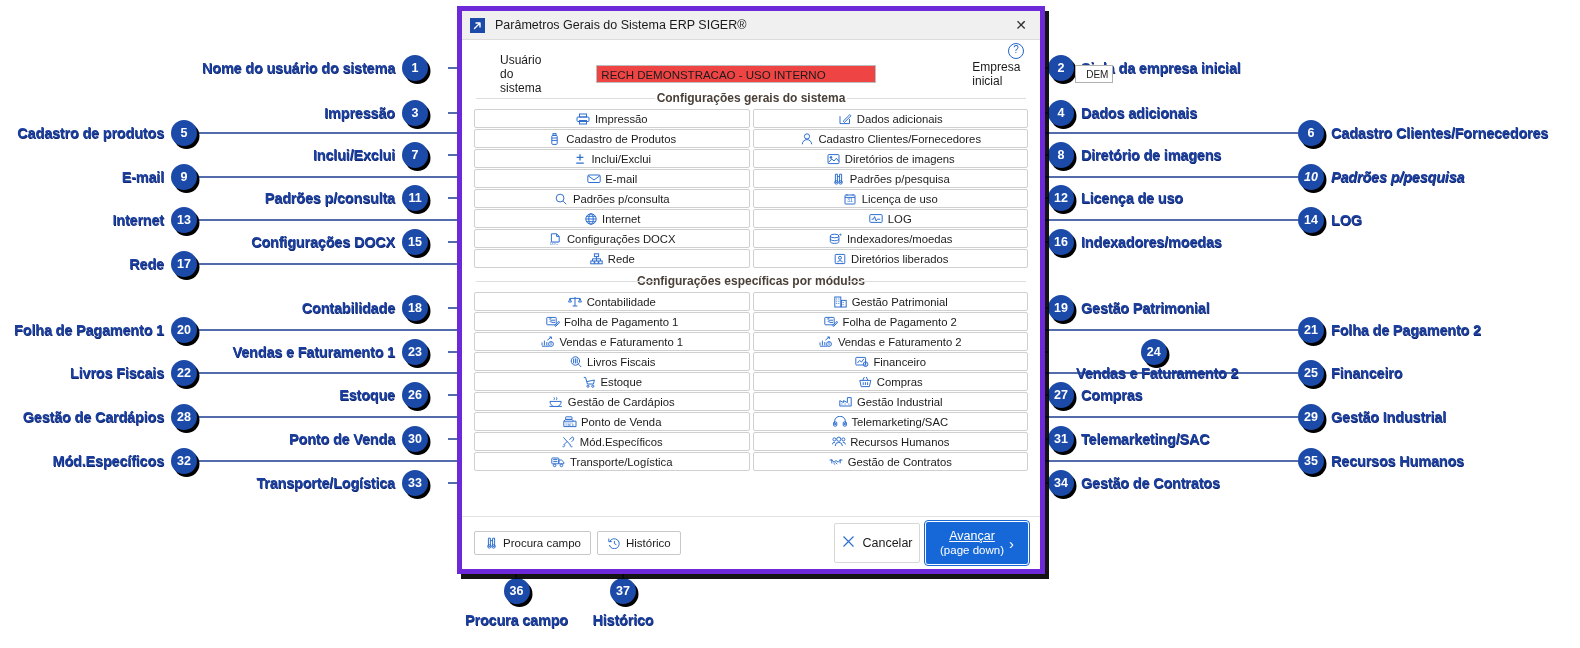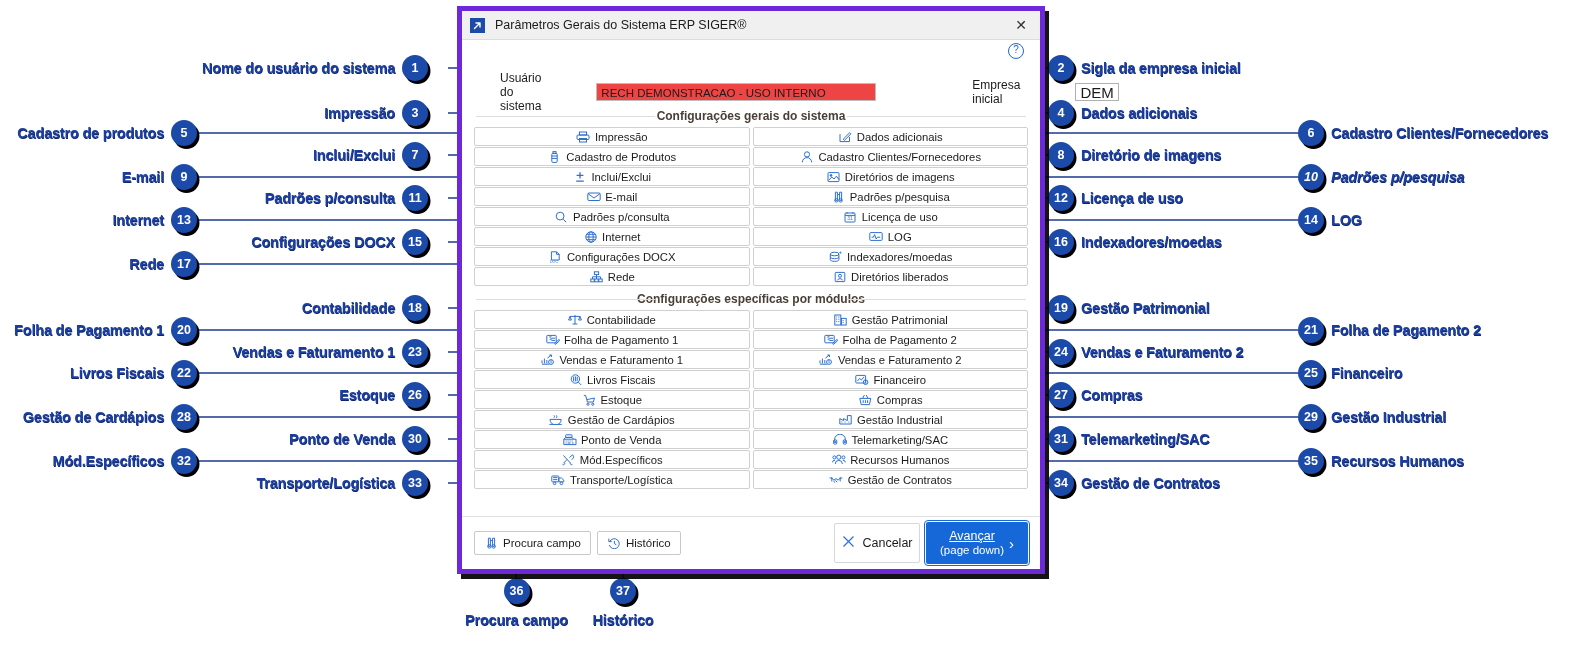--- a/index.html
+++ b/index.html
@@ -66,35 +66,35 @@
     width:26px;height:22px;display:flex;align-items:center;justify-content:center;
     font-size:14px;color:#303030;cursor:pointer;
   }
   .dlg-body{flex:1 1 auto;position:relative;padding:0 10px;}
   .help-row{display:flex;justify-content:flex-end;padding:3px 6px 0 0;height:17px;}
   .help-icon{
     width:14px;height:14px;border:1.2px solid #2266cc;border-radius:50%;
     color:#2266cc;font-size:10px;line-height:12px;text-align:center;cursor:pointer;
   }
   .user-row{
-    display:flex;align-items:center;height:22px;margin-top:21px;padding:0 4px 0 28px;
+    display:flex;align-items:center;height:22px;margin-top:3px;padding:0 4px 0 28px;
     font-size:12px;color:#1b1b1b;gap:48px;
   }
   .user-row .lbl{margin-right:7px;}
   .user-field{
     flex:0 0 280px;height:18px;line-height:18px;
     background:#ef4444;border:1px solid #bdbdbd;
     font-size:11.5px;color:#1b1b1b;padding:0 4px;
     box-sizing:border-box;
   }
   .spacer{flex:1 1 auto;}
   .emp-field{
     flex:0 0 38px;height:18px;line-height:18px;
     background:#ffffff;border:1px solid #b0b0b0;
-    font-size:15px;color:#1b1b1b;padding:0 4px;
+    font-size:10px;color:#1b1b1b;padding:0 4px;
     box-sizing:border-box;text-align:right;
   }
   .section-head{
     text-align:center;font-size:12px;font-weight:bold;color:#4a4038;
     margin:6px 0 4px;position:relative;
   }
   .section-head::before,.section-head::after{
     content:"";position:absolute;top:50%;height:1px;background:#dedede;width:32%;
   }
   .section-head::before{left:4px;}
@@ -298,21 +298,21 @@
     <span class="ann-label">Indexadores/moedas</span>
     </div>
   <div class="ann right" style="left:1048px;top:295px;">
     <span class="badge">19</span>
     <span class="ann-label">Gestão Patrimonial</span>
     </div>
   <div class="ann right" style="left:1298px;top:317px;">
     <span class="badge">21</span>
     <span class="ann-label">Folha de Pagamento 2</span>
     </div>
-  <div class="ann right" style="left:1048px;top:339px;">
+  <div class="ann right" style="left:1076px;top:339px;flex-direction:column;">
     <span class="badge">24</span>
     <span class="ann-label">Vendas e Faturamento 2</span>
     </div>
   <div class="ann right" style="left:1298px;top:360px;">
     <span class="badge">25</span>
     <span class="ann-label">Financeiro</span>
     </div>
   <div class="ann right" style="left:1048px;top:382px;">
     <span class="badge">27</span>
     <span class="ann-label">Compras</span>

